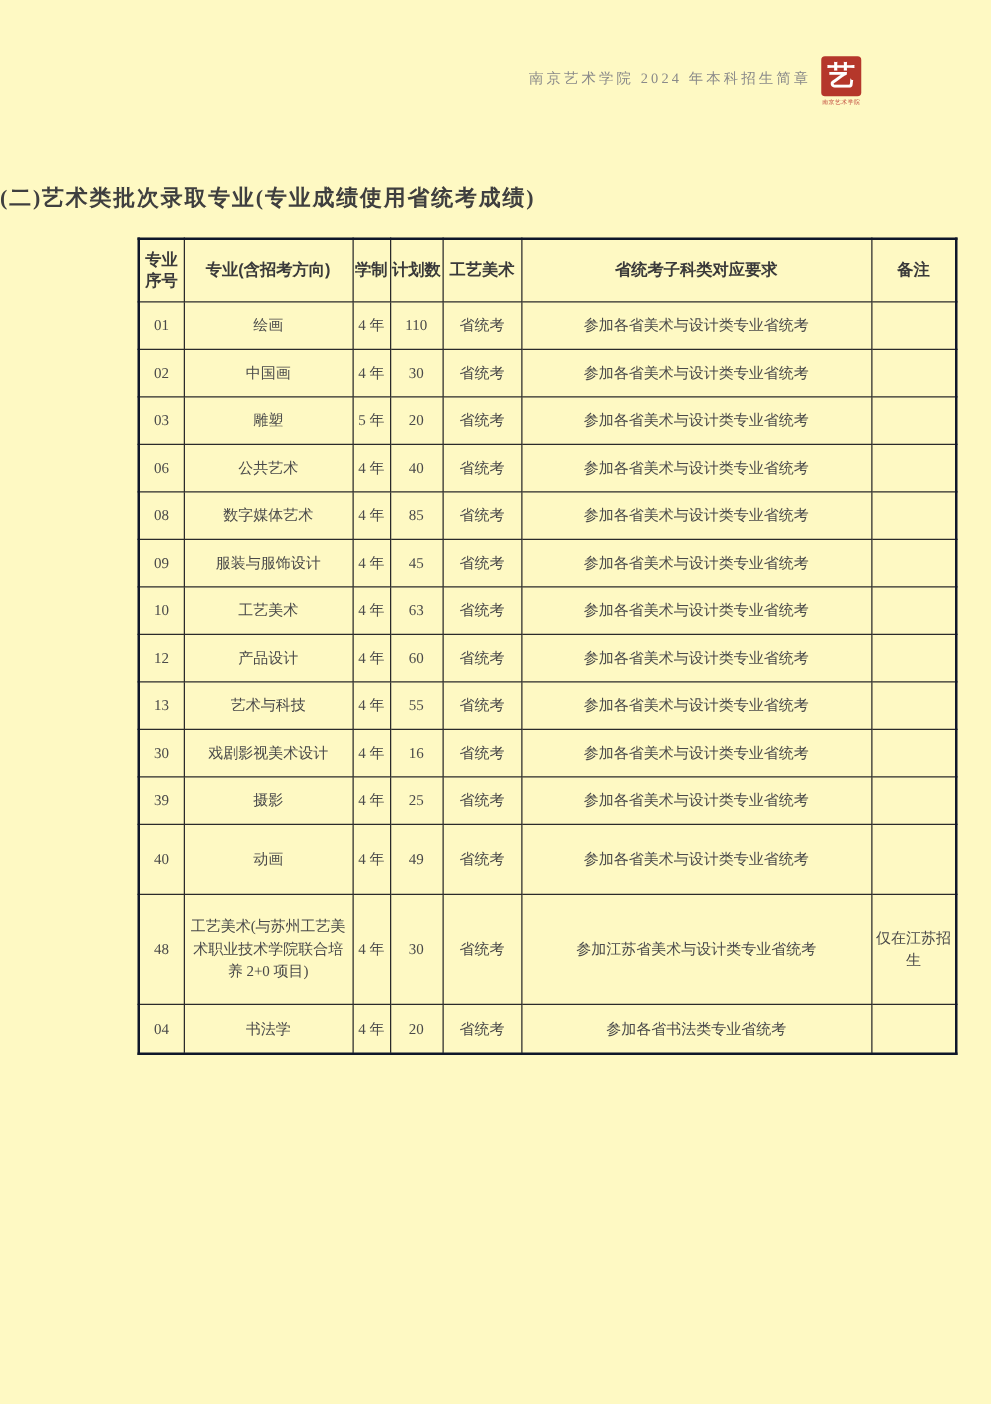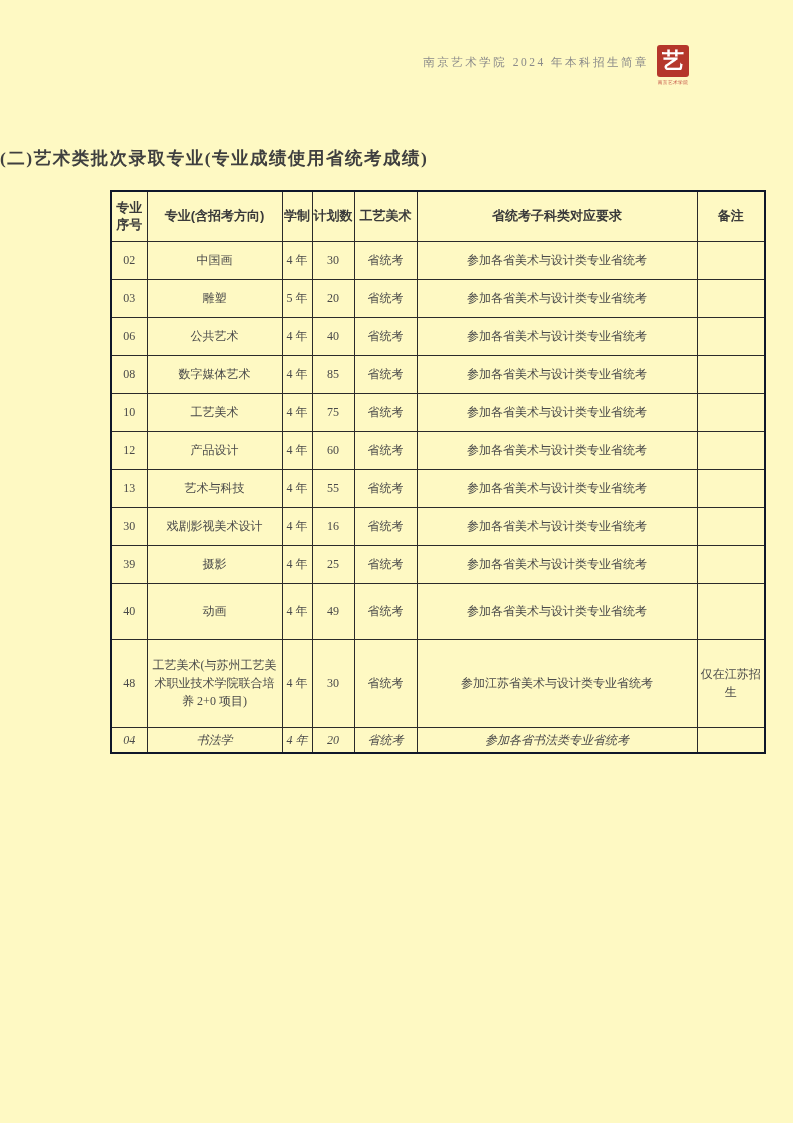--- a/index.html
+++ b/index.html
@@ -94,21 +94,21 @@
     font-size: 13px;
     color: #3a3a3a;
     padding: 2px 0;
     line-height: 1.35;
   }
   table.admissions td { height: 38px; padding: 3px 2px; color: #4a4a4a; }
   td.c-req { text-align: left; padding-left: 5px; padding-right: 4px; }
   td.c-remark { padding: 3px 6px; }
   tbody tr:nth-last-child(3) td { height: 56px; }
   tbody tr:nth-last-child(2) td { height: 88px; }
-  tbody tr:nth-last-child(1) td { height: 25px; font-style: italic; }
+  tbody tr:nth-last-child(1) td { height: 40px; }
 </style>
 </head>
 <body>
 
 <div class="page">
 
   <div class="doc-header">
     <span class="doc-header-text">南京艺术学院 2024 年本科招生简章</span>
     <span class="doc-logo">
       <span class="doc-logo-box">
@@ -136,20 +136,29 @@
         <th>专业(含招考方向)</th>
         <th>学制</th>
         <th>计划数</th>
         <th>工艺美术</th>
         <th>省统考子科类对应要求</th>
         <th>备注</th>
       </tr>
     </thead>
     <tbody>
         <tr>
+          <td class="c-no">01</td>
+          <td class="c-major">绘画</td>
+          <td class="c-years">4 年</td>
+          <td class="c-plan">110</td>
+          <td class="c-method">省统考</td>
+          <td class="c-req">参加各省美术与设计类专业省统考</td>
+          <td class="c-remark"></td>
+        </tr>
+        <tr>
           <td class="c-no">02</td>
           <td class="c-major">中国画</td>
           <td class="c-years">4 年</td>
           <td class="c-plan">30</td>
           <td class="c-method">省统考</td>
           <td class="c-req">参加各省美术与设计类专业省统考</td>
           <td class="c-remark"></td>
         </tr>
         <tr>
           <td class="c-no">03</td>
@@ -172,24 +181,33 @@
         <tr>
           <td class="c-no">08</td>
           <td class="c-major">数字媒体艺术</td>
           <td class="c-years">4 年</td>
           <td class="c-plan">85</td>
           <td class="c-method">省统考</td>
           <td class="c-req">参加各省美术与设计类专业省统考</td>
           <td class="c-remark"></td>
         </tr>
         <tr>
+          <td class="c-no">09</td>
+          <td class="c-major">服装与服饰设计</td>
+          <td class="c-years">4 年</td>
+          <td class="c-plan">45</td>
+          <td class="c-method">省统考</td>
+          <td class="c-req">参加各省美术与设计类专业省统考</td>
+          <td class="c-remark"></td>
+        </tr>
+        <tr>
           <td class="c-no">10</td>
           <td class="c-major">工艺美术</td>
           <td class="c-years">4 年</td>
-          <td class="c-plan">75</td>
+          <td class="c-plan">63</td>
           <td class="c-method">省统考</td>
           <td class="c-req">参加各省美术与设计类专业省统考</td>
           <td class="c-remark"></td>
         </tr>
         <tr>
           <td class="c-no">12</td>
           <td class="c-major">产品设计</td>
           <td class="c-years">4 年</td>
           <td class="c-plan">60</td>
           <td class="c-method">省统考</td>

